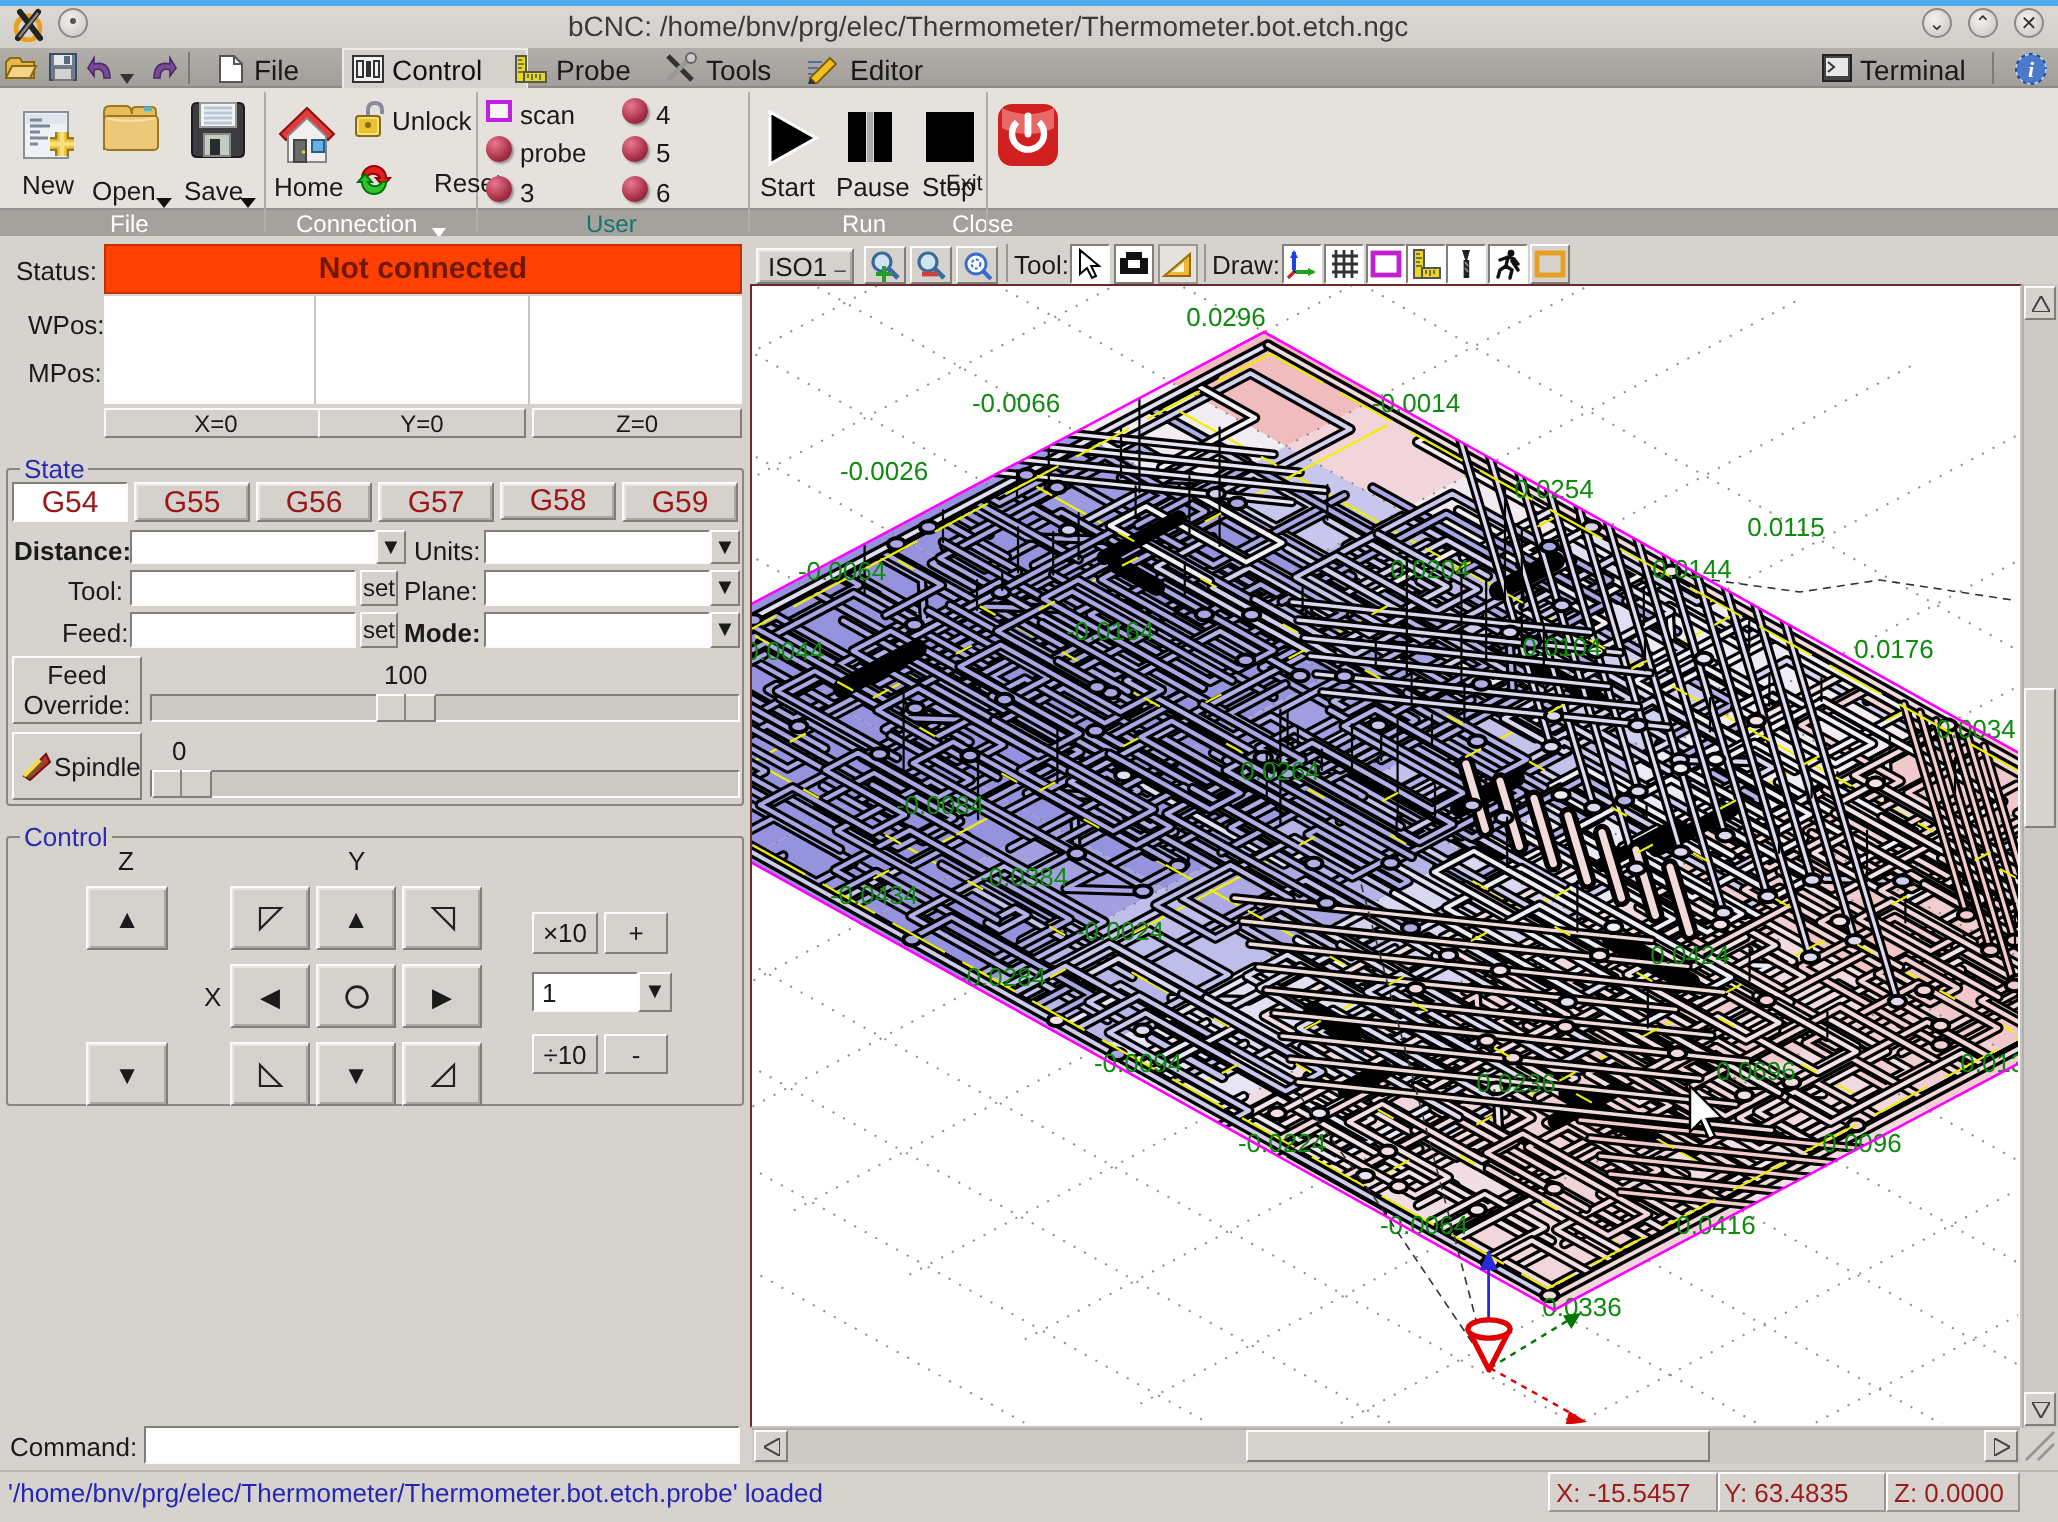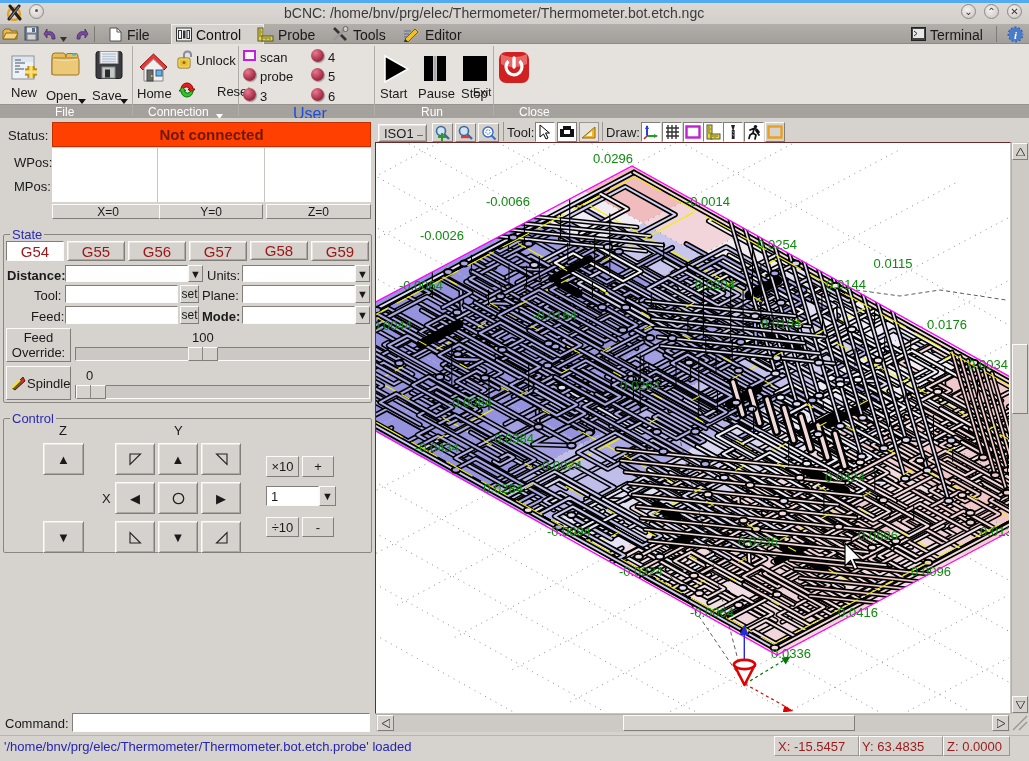--- a/index.html
+++ b/index.html
@@ -104,23 +104,23 @@
       <text x="8.5" y="12.5" font-size="11" font-family="Liberation Serif" fill="#fff" text-anchor="middle" font-style="italic" font-weight="bold">i</text>
     </svg></div>
 
 <div class="abs" style="left:0;top:44px;width:1029px;height:60px;background:#e5e1dd;"></div>
 <div class="abs" style="left:0;top:104px;width:1029px;height:14px;background:#a5a19d;border-top:1px solid #969290;"></div>
 <div class="abs lbl" style="left:55px;top:105px;font-size:12px;color:#fff;">File</div>
 <div class="abs lbl" style="left:148px;top:105px;font-size:12px;color:#fff;">Connection</div>
 <div class="abs" style="left:216px;top:108px;width:8px;height:6px;"><svg width="8" height="6">
       <path d="M0 0 L7 0 L3.5 5 Z" fill="#fff"></path>
     </svg></div>
-<div class="abs lbl" style="left:293px;top:105px;font-size:16px;color:#1d4ed8;text-align:center;">User</div>
+<div class="abs lbl" style="left:293px;top:105px;font-size:12px;color:#0f766e;text-align:center;">User</div>
 <div class="abs lbl" style="left:421px;top:105px;font-size:12px;color:#fff;">Run</div>
-<div class="abs lbl" style="left:519px;top:105px;font-size:12px;color:#fff;">Close</div>
+<div class="abs lbl" style="left:476px;top:105px;font-size:12px;color:#fff;">Close</div>
 <div class="abs" style="left:132px;top:46px;width:1px;height:70px;background:#b0aca8;"></div>
 <div class="abs" style="left:238px;top:46px;width:1px;height:70px;background:#b0aca8;"></div>
 <div class="abs" style="left:374px;top:46px;width:1px;height:70px;background:#b0aca8;"></div>
 <div class="abs" style="left:493px;top:46px;width:1px;height:70px;background:#b0aca8;"></div>
 
 <div class="abs" style="left:11px;top:55px;width:27px;height:27px;">
 <svg width="27" height="27">
       <rect x="1" y="1" width="22" height="23" fill="#eef2f6" stroke="#8a9098"></rect>
       <rect x="2" y="2" width="20" height="5" fill="#dde6ee"></rect>
       <path d="M4 5 H10 M4 8 H14 M4 11 H9 M4 14 H13 M4 17 H8" stroke="#7a8898" stroke-width="1.6"></path>

